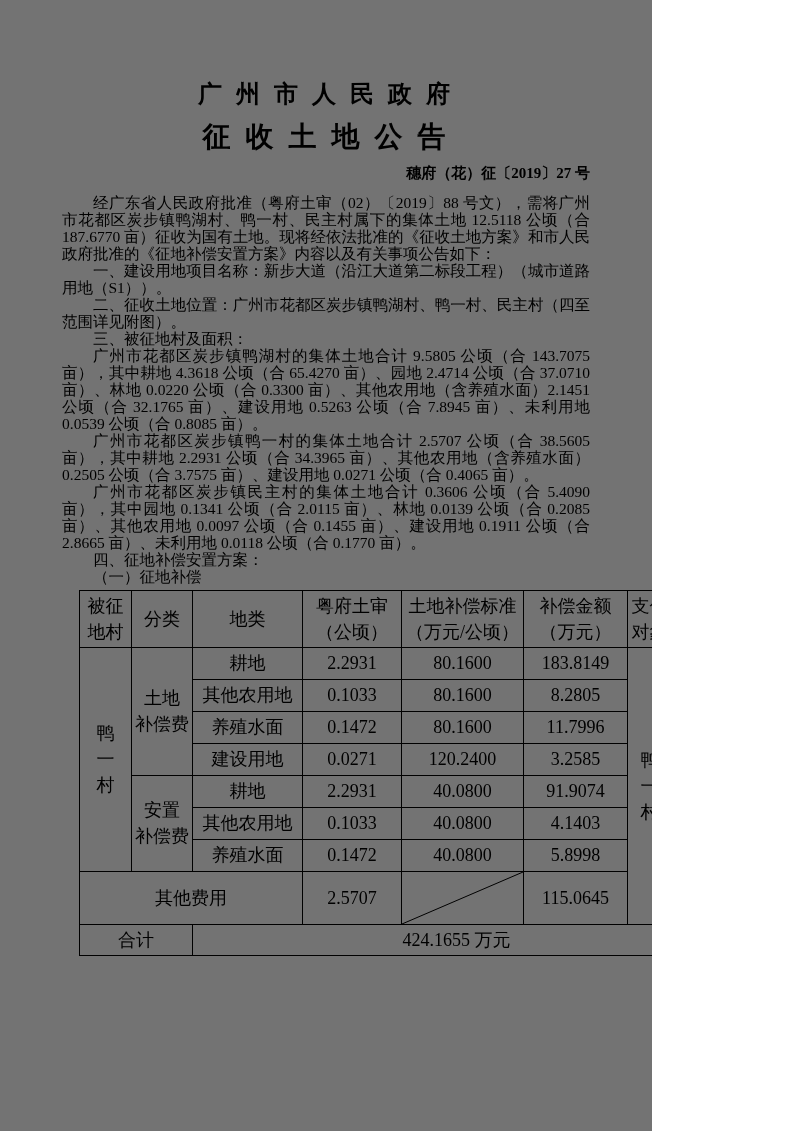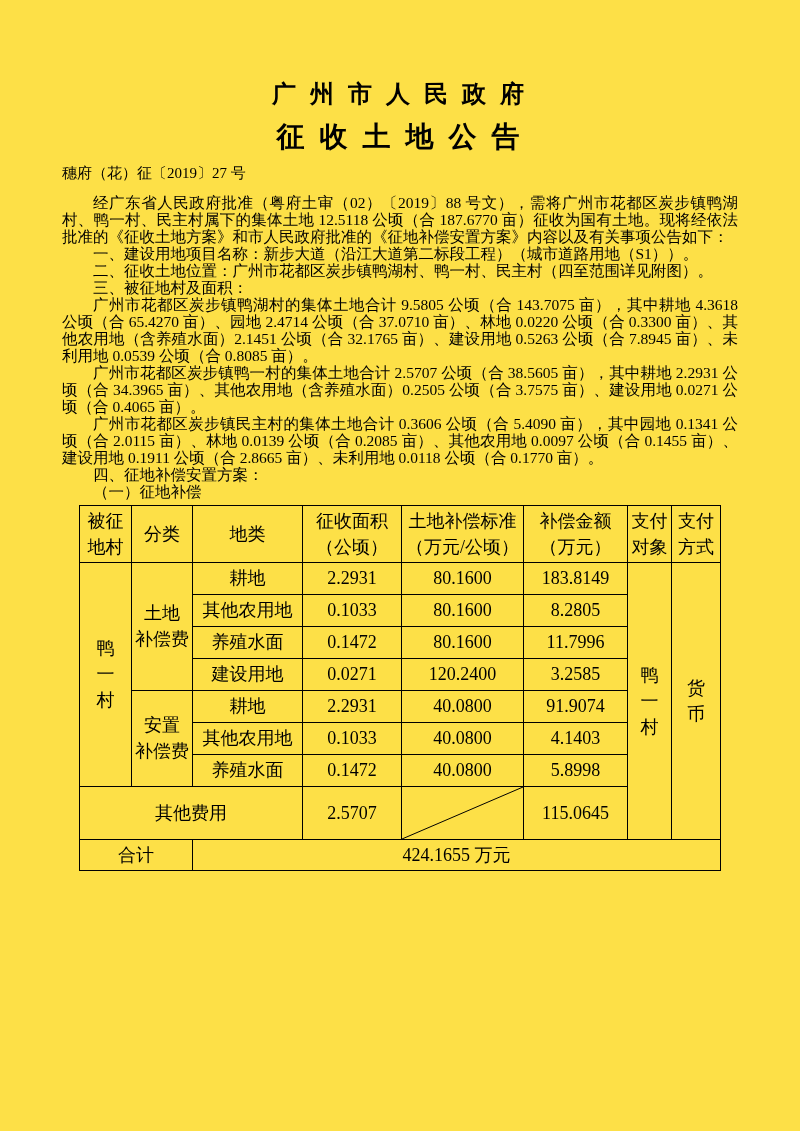--- a/index.html
+++ b/index.html
@@ -1,20 +1,20 @@
 <!DOCTYPE html>
 <html><head>
 <meta charset="utf-8">
 <style>
   * { box-sizing: border-box; }
   html, body { margin: 0; padding: 0; background: #ffffff; }
   .page {
-    width: 800px;
+    width: 652px;
     height: 1131px;
-    background: #fde047;
+    background: #737373;
     color: #000000;
     font-family: "Liberation Serif", "DejaVu Serif", serif;
     padding: 82px 62px 30px 62px;
     overflow: hidden;
   }
   .title {
     margin: 0 0 15px 0;
     text-align: center;
     font-size: 24px;
     font-weight: 700;
@@ -24,23 +24,24 @@
   .subtitle {
     margin: 0 0 12px 0;
     text-align: center;
     font-size: 28px;
     font-weight: 700;
     letter-spacing: 4px;
     line-height: 1.05;
   }
   .doc-number {
     margin: 0 0 12px 0;
-    text-align: left;
+    text-align: right;
     font-size: 15px;
     line-height: 1.2;
+    font-weight: bold;
   }
   .body-text p {
     margin: 0;
     font-size: 15.5px;
     line-height: 17px;
     text-align: justify;
     text-indent: 2em;
   }
   table.comp-table {
     border-collapse: collapse;
@@ -97,21 +98,21 @@
         <col style="width:104px">
         <col style="width:44px">
         <col style="width:49px">
     </colgroup>
     <tbody>
       <tr class="r-head">
         <td>被征
 地村</td>
         <td>分类</td>
         <td>地类</td>
-        <td>征收面积
+        <td>粤府土审
 （公顷）</td>
         <td>土地补偿标准
 （万元/公顷）</td>
         <td>补偿金额
 （万元）</td>
         <td>支付
 对象</td>
         <td>支付
 方式</td>
       </tr>

